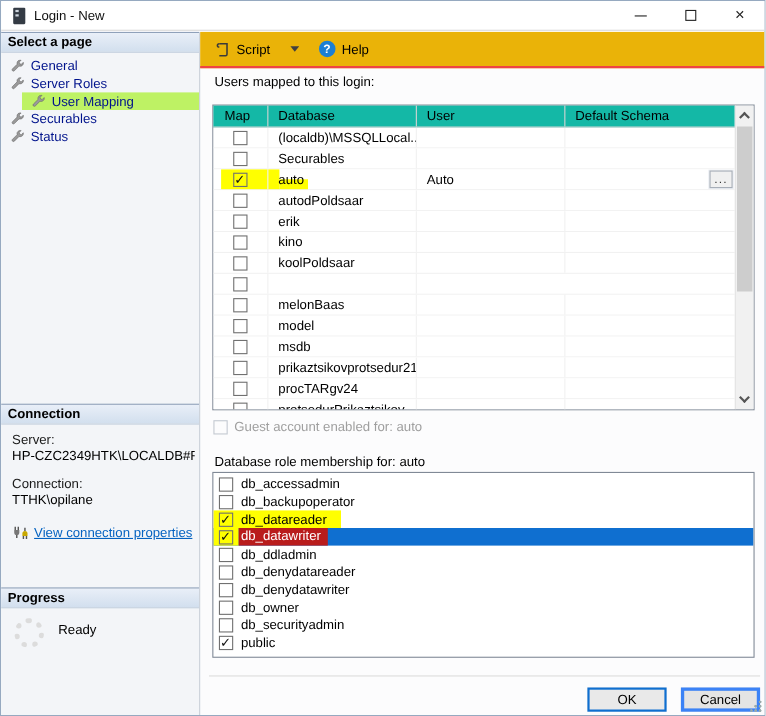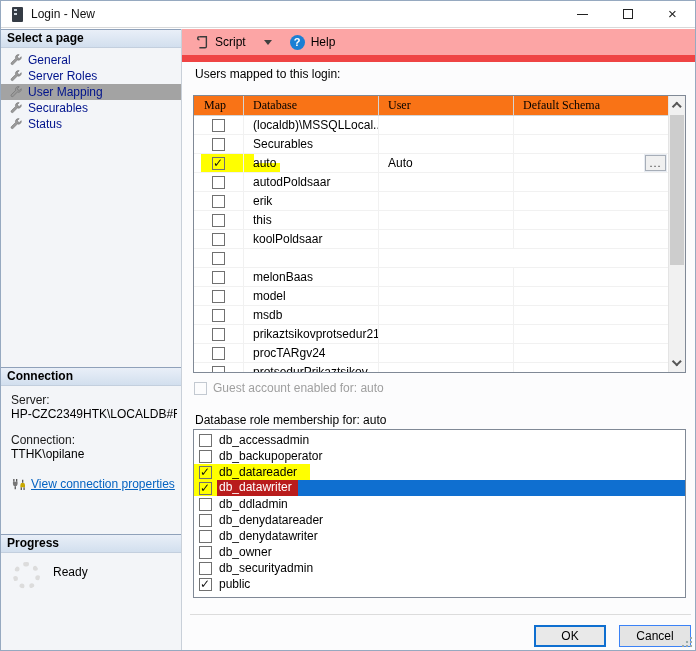--- a/index.html
+++ b/index.html
@@ -24,56 +24,56 @@
   
   .sidebar{ position:absolute; left:0; top:28px; bottom:0; width:180px; background:#f3f5f8; }
   .section{ position:absolute; left:0; right:0; }
   .sec-pages{ top:0; height:338px; }
   .sec-conn{ top:338px; height:167px; }
   .sec-prog{ top:505px; bottom:0; }
   .sec-h{ height:19px; line-height:17px; font-weight:bold; font-size:12px; padding-left:6px;
     background:linear-gradient(#e9eff8,#d2dfee); border-top:1px solid #8fa1ba; border-bottom:1px solid #c3cfde; }
   .pages-list{ padding-top:4px; }
   .page-item{ height:16px; display:flex; align-items:center; gap:5px; padding-left:9px; cursor:default; }
-  .page-item.sel{ background:#a3a3a3; }
+  .page-item.sel{ background:#bef264;margin-left:19px; }
   .page-item .pi-label{ color:#00138c; font-size:12px; }
   .wrench{ width:13px; height:13px; flex:0 0 13px; }
 
   .conn-body{ padding:7px 4px 0 10px; }
   .conn-label{ color:#1a1a1a; line-height:14px; }
   .conn-value{ line-height:14px; white-space:nowrap; overflow:hidden; }
   .conn-gap{ height:12px; }
   .link-row{ display:flex; align-items:center; gap:5px; margin-top:16px; }
   .plug-icon{ width:15px; height:13px; flex:0 0 15px; }
   .link{ color:#0563c1; text-decoration:underline; cursor:pointer; }
 
   .prog-body{ position:relative; }
   .spinner{ position:absolute; left:12px; top:9px; width:27px; height:27px; border-radius:50%;
     border:5px dotted #dcdcdc; }
   .ready-text{ position:absolute; left:52px; top:12px; }
 
   
   .main{ position:absolute; left:180px; top:28px; right:0; bottom:0; background:#fcfcfd; border-left:1px solid #c9d0d9; }
-  .toolbar{ position:absolute; left:0; top:0; right:0; height:33px; background:#fca5a5;
-    border-bottom:7px solid #ef4444; display:flex; align-items:center; padding-left:9px; gap:4px; }
+  .toolbar{ position:absolute; left:0; top:0; right:0; height:33px; background:#eab308;
+    border-bottom:2px solid #ef4444; display:flex; align-items:center; padding-left:9px; gap:4px; }
   .tbtn{ display:flex; align-items:center; gap:6px; padding:3px 4px; background:transparent; border:none; font-size:12px; cursor:default; }
   .script-icon{ width:14px; height:14px; }
   .dd-arrow{ width:0; height:0; border-left:4px solid transparent; border-right:4px solid transparent; border-top:5px solid #404040; margin:0 6px; }
   .help-icon{ width:15px; height:15px; border-radius:50%; background:#1b7fd4; color:#fff; font-weight:bold;
     font-size:11px; display:flex; align-items:center; justify-content:center; flex:0 0 15px; }
 
   .field-label{ position:absolute; font-size:12px; }
   .lbl-users{ left:13px; top:38px; }
   .lbl-roles{ left:13px; top:384px; }
 
   
   .map-table{ position:absolute; left:11px; top:66px; width:493px; height:278px; background:#fff;
     border:1px solid #808996; }
   .t-head{ position:absolute; left:0; top:0; right:17px; height:20px; display:grid;
-    grid-template-columns:50px 135px 135px 1fr; border-bottom:1px solid #d4d4d4; background:#f97316;font-family:Liberation Serif, serif; }
+    grid-template-columns:50px 135px 135px 1fr; border-bottom:1px solid #d4d4d4; background:#14b8a6; }
   .t-head .hc{ line-height:19px; padding-left:9px; border-right:1px solid #d4d4d4; font-size:12px; }
   .t-head .hc:first-child{ padding-left:10px; }
   .t-head .hc:last-child{ border-right:none; }
   .t-body{ position:absolute; left:0; top:20px; right:17px; bottom:0; overflow:hidden; }
   .t-row{ position:relative; height:19px; display:grid; grid-template-columns:50px 135px 135px 1fr;
     border-bottom:1px solid #f1f1f1; background:#fff; }
   .t-row .c{ position:relative; z-index:1; display:flex; align-items:center; padding-left:9px;
     border-right:1px solid #f1f1f1; font-size:12px; white-space:nowrap; overflow:hidden; }
   .t-row .c:last-child{ border-right:none; padding-right:2px; }
   .t-row .c-map{ justify-content:center; padding-left:0; }
@@ -106,21 +106,21 @@
   .role .cb{ position:relative; z-index:2; }
   .role-label{ position:relative; z-index:2; font-size:12px; line-height:15px; }
   .role.hl-yellow::before{ content:""; position:absolute; z-index:1; left:0; top:0; width:116px; height:100%; background:#ffff00; }
   .role.cb-hl::before{ content:""; position:absolute; z-index:1; left:0; top:0; width:23px; height:100%; background:#ffff00; }
   .role.selected{ background:#0f6fd0; }
   .role.lbl-green .role-label{ background:#b91c1c; color:#fff; padding:0 6px 1px 2px; margin-left:-2px; }
 
   
   .footer-sep{ position:absolute; left:8px; top:585px; width:501px; height:1px; background:#dcdcdc; }
   .btn{ position:absolute; top:596px; width:72px; height:22px; font-size:12px;
-    background:#e4e4e4; border:1px solid #3b82f6; cursor:default; }
+    background:#e4e4e4; border:3px solid #3b82f6; cursor:default; }
   .btn-ok{ left:352px; border:2px solid #0f6fd0; background:#e9e9e9; }
   .btn-cancel{ left:437px; }
   .resize-grip{ position:absolute; right:2px; bottom:2px; width:11px; height:11px;
     background:
       radial-gradient(circle at 9px 9px, #9aa 1px, transparent 1.6px),
       radial-gradient(circle at 9px 5px, #9aa 1px, transparent 1.6px),
       radial-gradient(circle at 5px 9px, #9aa 1px, transparent 1.6px),
       radial-gradient(circle at 9px 1px, #9aa 1px, transparent 1.6px),
       radial-gradient(circle at 5px 5px, #9aa 1px, transparent 1.6px),
       radial-gradient(circle at 1px 9px, #9aa 1px, transparent 1.6px); }
@@ -289,21 +289,21 @@
     <div class="c c-db">erik</div>
     <div class="c c-user"></div>
     <div class="c c-ds">
       
     </div>
   </div>
           <div class="t-row">
     <div class="c c-map">
               <span class="cb"></span>
             </div>
-    <div class="c c-db">this</div>
+    <div class="c c-db">kino</div>
     <div class="c c-user"></div>
     <div class="c c-ds">
       
     </div>
   </div>
           <div class="t-row">
     <div class="c c-map">
               <span class="cb"></span>
             </div>
     <div class="c c-db">koolPoldsaar</div>

